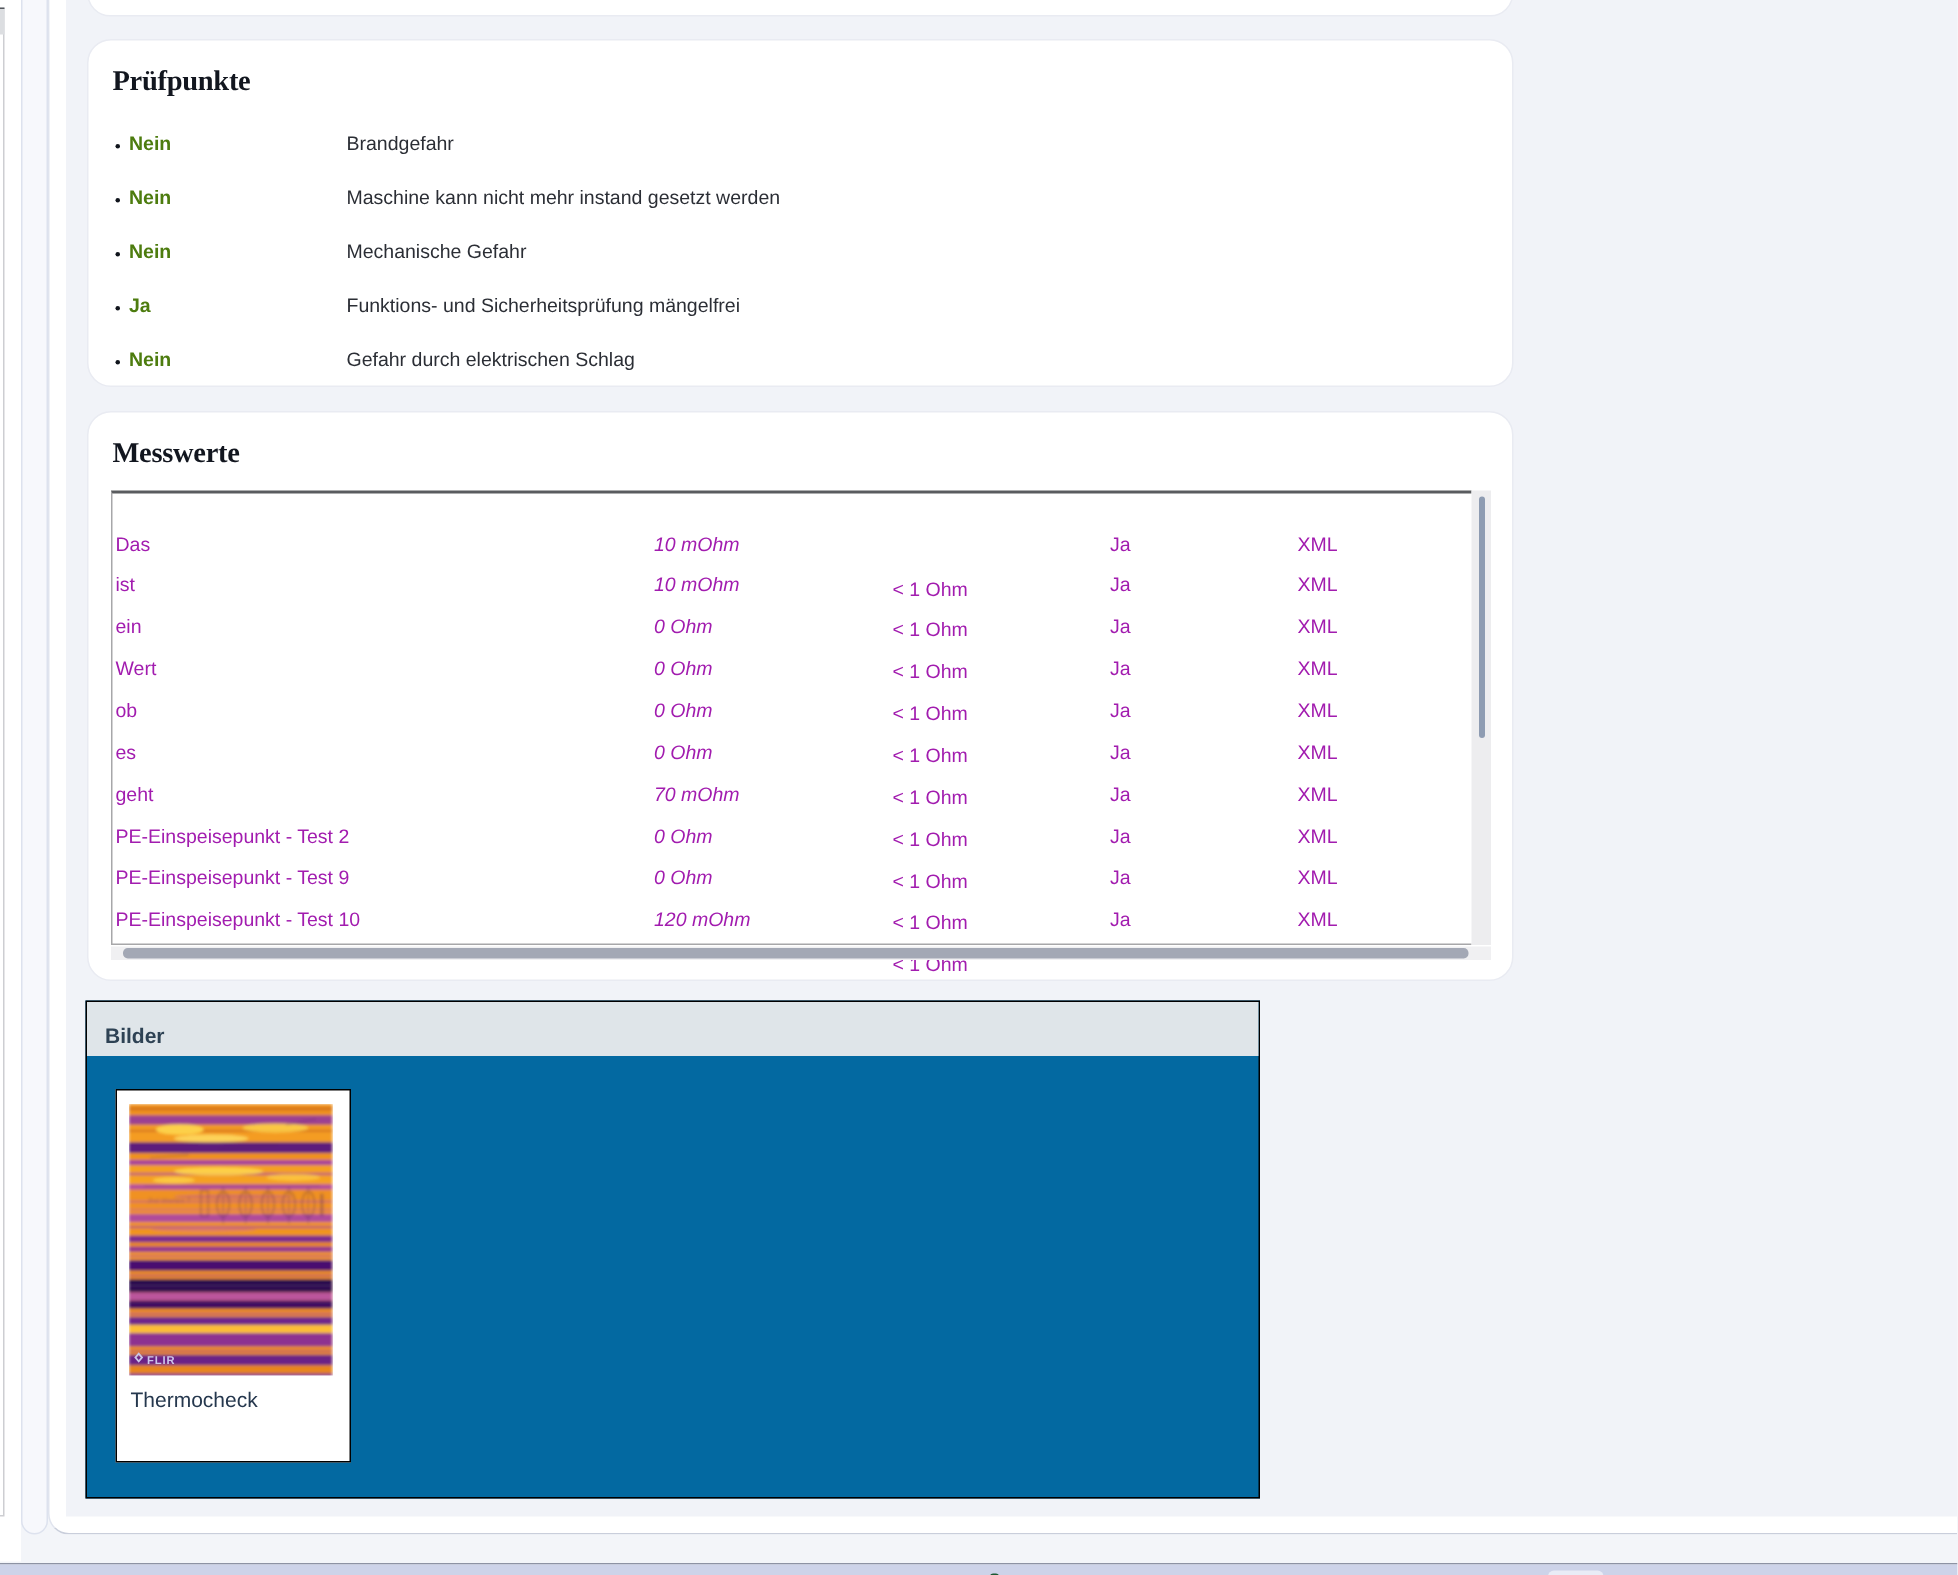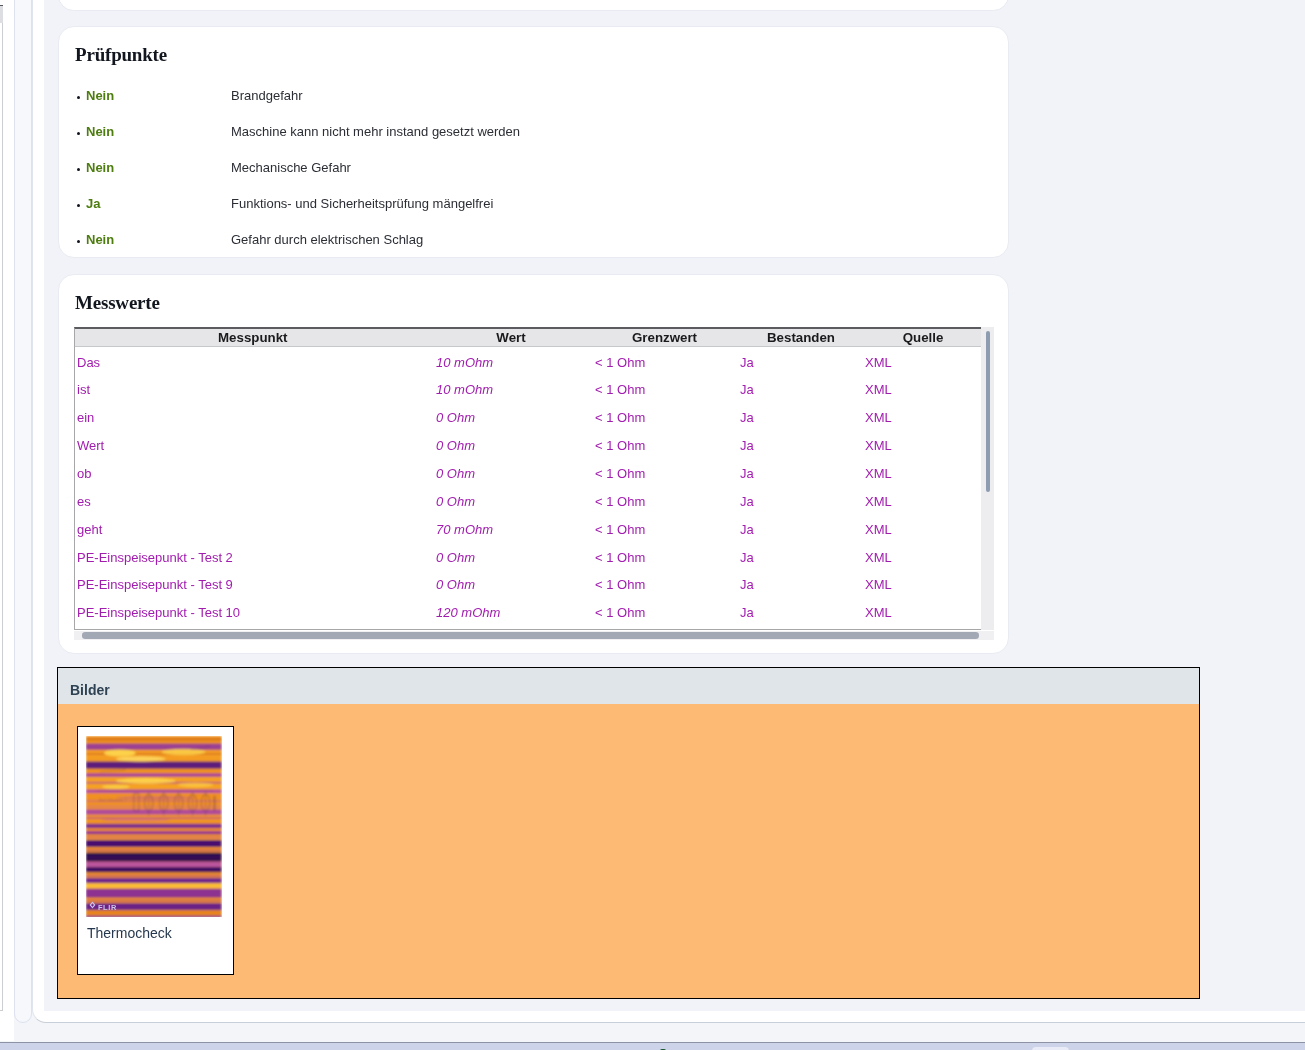--- a/index.html
+++ b/index.html
@@ -29,27 +29,27 @@
 .plbl { position:absolute; left:0; top:-0.5px; font-size:13px; font-weight:bold; color:#4d7c0f; white-space:nowrap; }
 .pdesc { position:absolute; left:154px; top:-1px; font-size:13px; color:#2b2e35; white-space:nowrap; }
 .bullet { display:inline-block; width:3px; height:3px; border-radius:50%; background:#10141c; vertical-align:1.5px; margin-right:6px; }
 
 #tbl { left:73.5px; top:326.5px; width:907.5px; height:303px; background:#fff;
   border-top:2px solid #5a5c5f; border-left:1px solid #a7a7a9; border-bottom:1px solid #a7a7a9; }
 #thead { position:absolute; left:0; top:0; width:100%; height:18.5px; background:#e6e6e8; border-bottom:1px solid #c6c9cc; }
 .th { position:absolute; top:1.5px; font-size:13.3px; font-weight:bold; color:#1b1b1d; text-align:center; }
 .trow { position:absolute; left:0; width:100%; height:28px; }
 .td { position:absolute; top:5.5px; font-size:13px; color:#a21caf; white-space:nowrap; }
-.c1 { left:2.5px; } .c2 { left:361.5px;font-style:italic; } .c3 { left:520.5px; } .c4 { left:665.5px; } .c5 { left:790.5px; }
+.c1 { left:2.5px; } .c2 { left:361.5px;font-style:italic; } .c3 { left:520.5px;margin-top:30px; } .c4 { left:665.5px; } .c5 { left:790.5px; }
 #vtrack { left:981px; top:326.5px; width:13px; height:303px; background:#ededef; }
 #vthumb { left:985.5px; top:330.5px; width:4.5px; height:161px; background:#8e9cb2; border-radius:2.5px; }
 #htrack { left:73.5px; top:631px; width:920.5px; height:8.5px; background:#f0f0f2; }
 #hthumb { left:81.5px; top:632px; width:897px; height:6.5px; background:#a3a8b5; border-radius:3.2px; }
 
-#bilder { left:57px; top:666.5px; width:1143px; height:332px; background:#fdba74; border:1.5px solid #000; }
+#bilder { left:57px; top:666.5px; width:783px; height:332px; background:#0369a1; border:1.5px solid #000; }
 #bhead { position:absolute; left:0; top:0; width:100%; height:36.5px; background:#dfe5e9; }
 #bhead span { position:absolute; left:12px; top:14px; font-size:14px; font-weight:bold; color:#2e4254; }
 #thumbbox { position:absolute; left:18.5px; top:58px; width:157px; height:249.5px; border:1.4px solid #000; background:#fff; }
 #thermo { position:absolute; left:8.5px; top:9px; width:135.5px; height:181.5px; }
 #caption { position:absolute; left:9.5px; top:198.5px; font-size:14px; font-weight:normal; color:#26384e; }
 
 #botline { left:0; top:1041.7px; width:1305px; height:1px; background:#8d93a4; }
 #botbar { left:0; top:1042.7px; width:1305px; height:7.3px; background:#cdd3e9; }
 #botbtn { left:1031.5px; top:1046.7px; width:37px; height:4px; background:#e9ecf6; border-radius:5px 5px 0 0; }
 #botdot { left:659.6px; top:1049px; width:6.2px; height:1.5px; background:#1d5a34; border-radius:3px 3px 0 0; }
@@ -88,27 +88,20 @@
       <span class="plbl"><span class="bullet"></span>Nein</span>
       <span class="pdesc">Gefahr durch elektrischen Schlag</span>
     </div>
 </div>
 
 <div class="card" id="card2">
   <div class="title" style="top:17.5px;">Messwerte</div>
 </div>
 
 <div class="abs" id="tbl">
-  <div id="thead">
-    <div class="th" style="left:0; width:356.5px;">Messpunkt</div>
-    <div class="th" style="left:356.5px; width:160px;">Wert</div>
-    <div class="th" style="left:516.5px; width:147px;">Grenzwert</div>
-    <div class="th" style="left:663.5px; width:126px;">Bestanden</div>
-    <div class="th" style="left:789.5px; width:118px;">Quelle</div>
-  </div>
   <div class="trow" style="top:20.5px;">
       <span class="td c1">Das</span>
       <span class="td c2">10 mOhm</span>
       <span class="td c3">&lt; 1 Ohm</span>
       <span class="td c4">Ja</span>
       <span class="td c5">XML</span>
     </div>
   <div class="trow" style="top:48.4px;">
       <span class="td c1">ist</span>
       <span class="td c2">10 mOhm</span>

